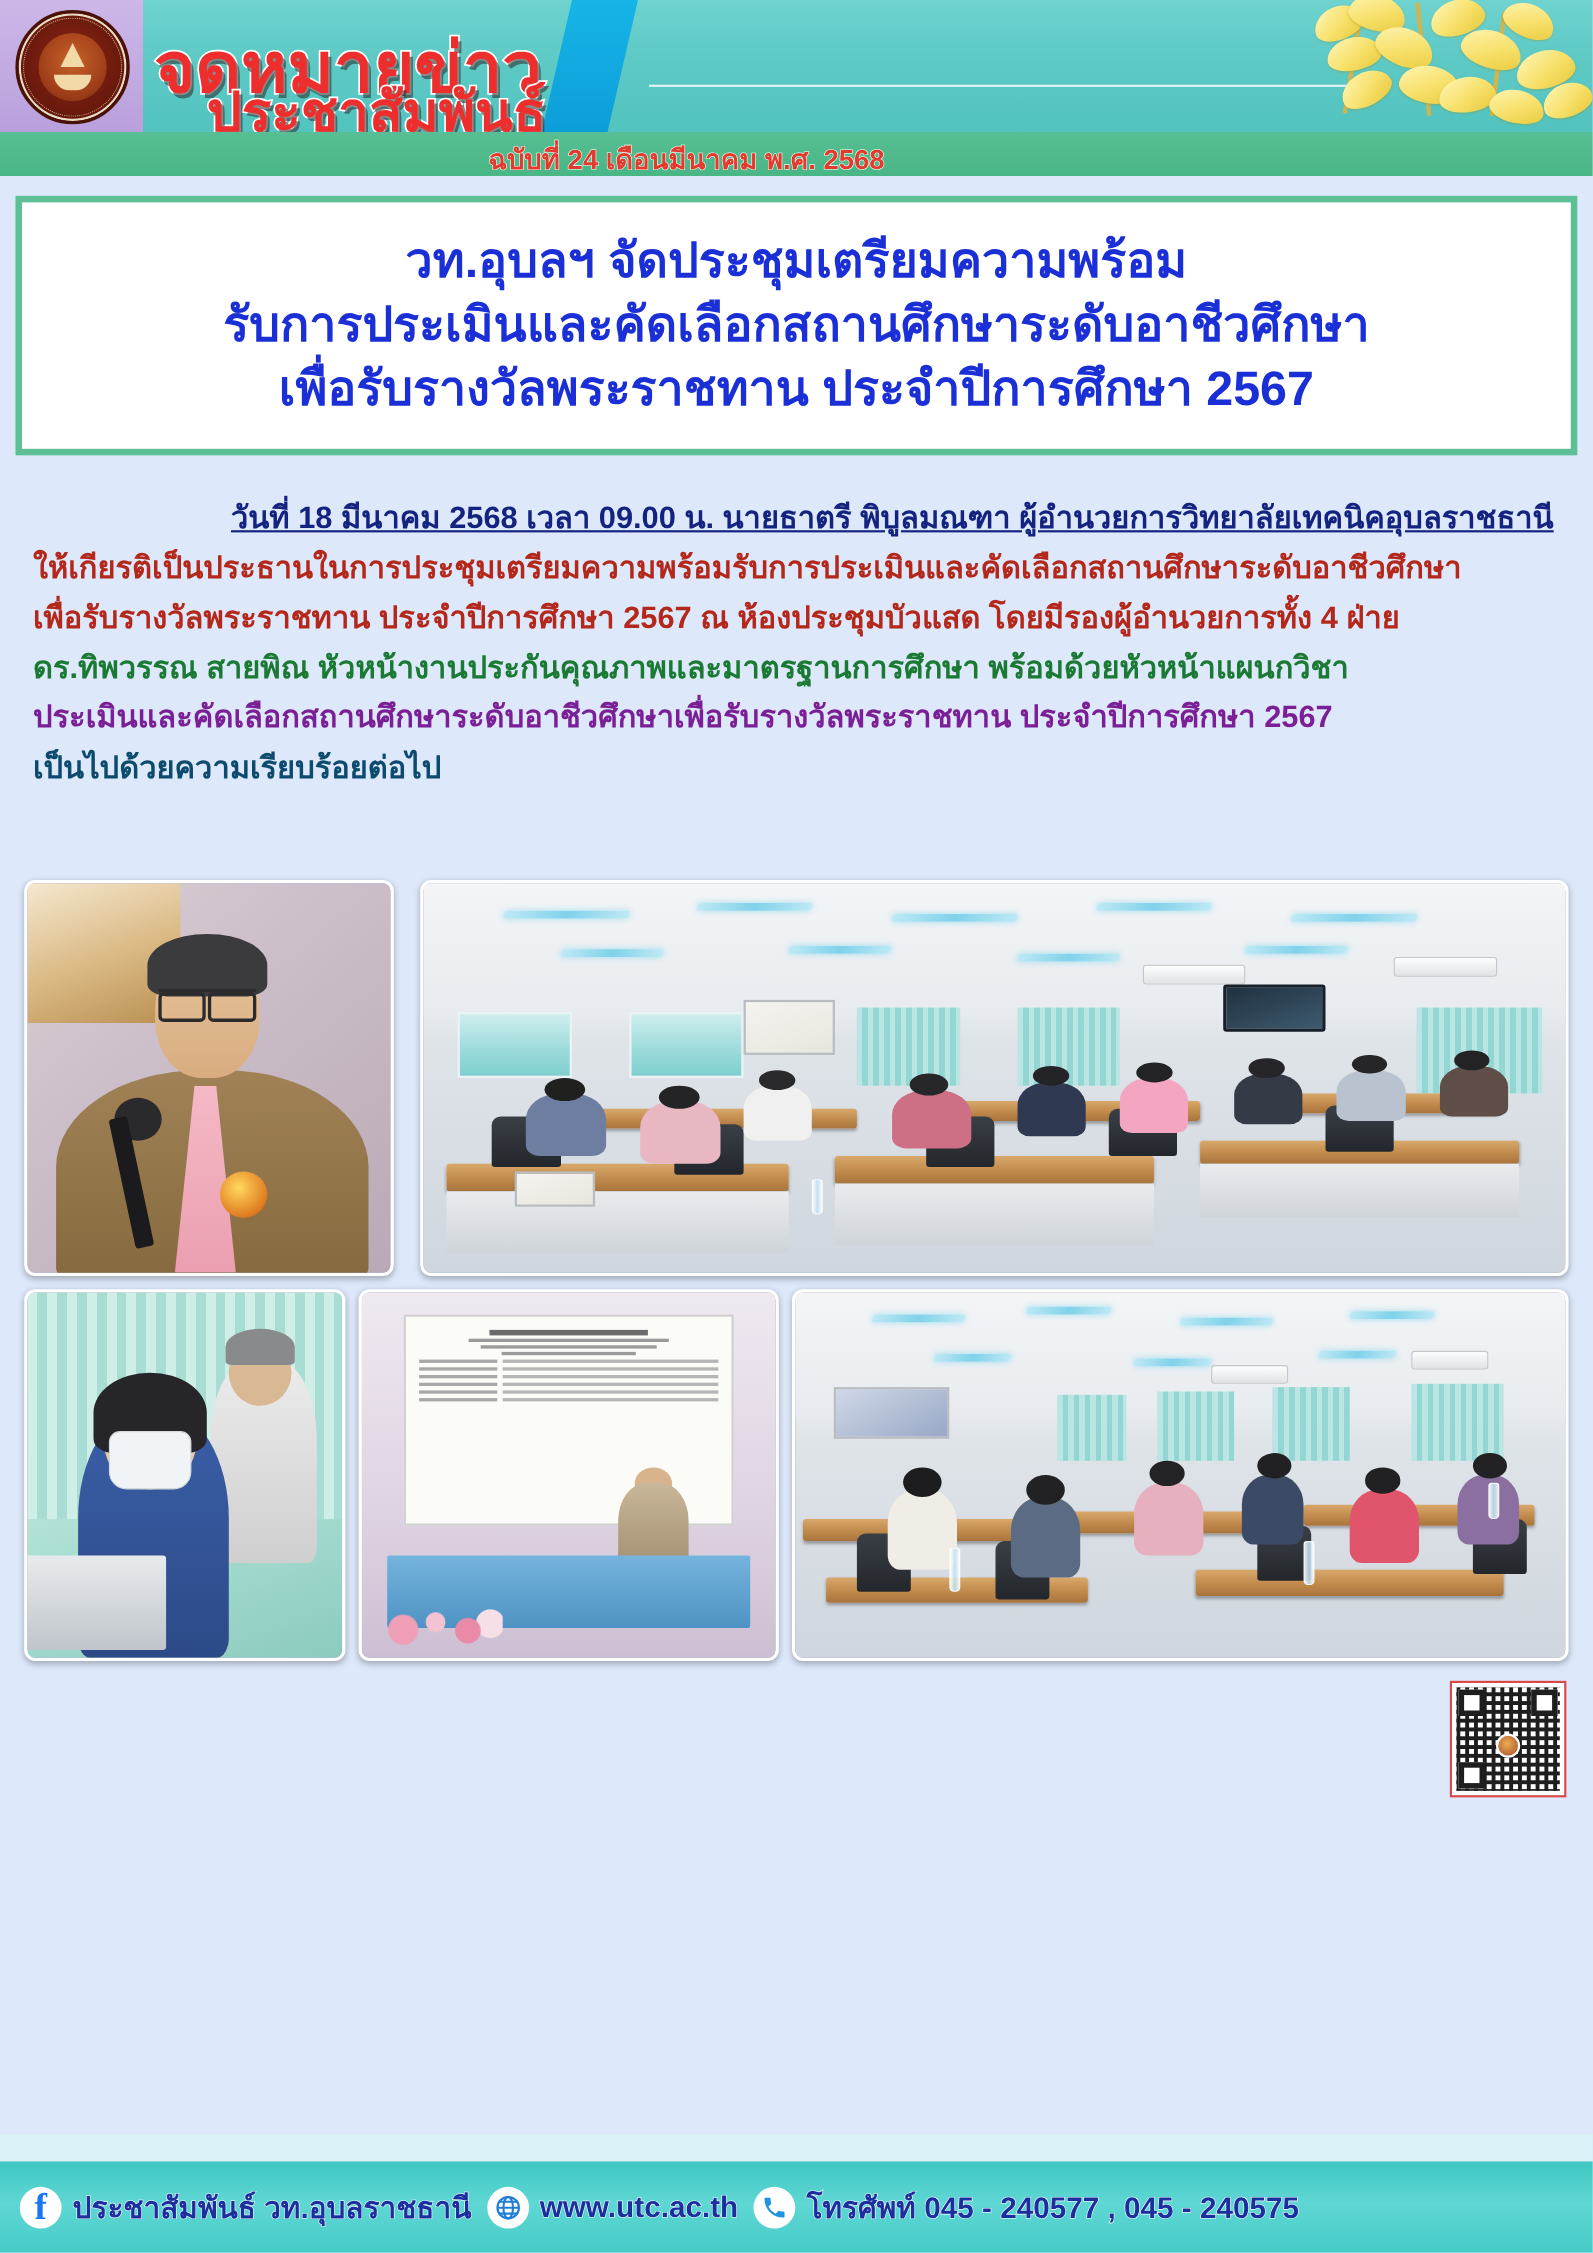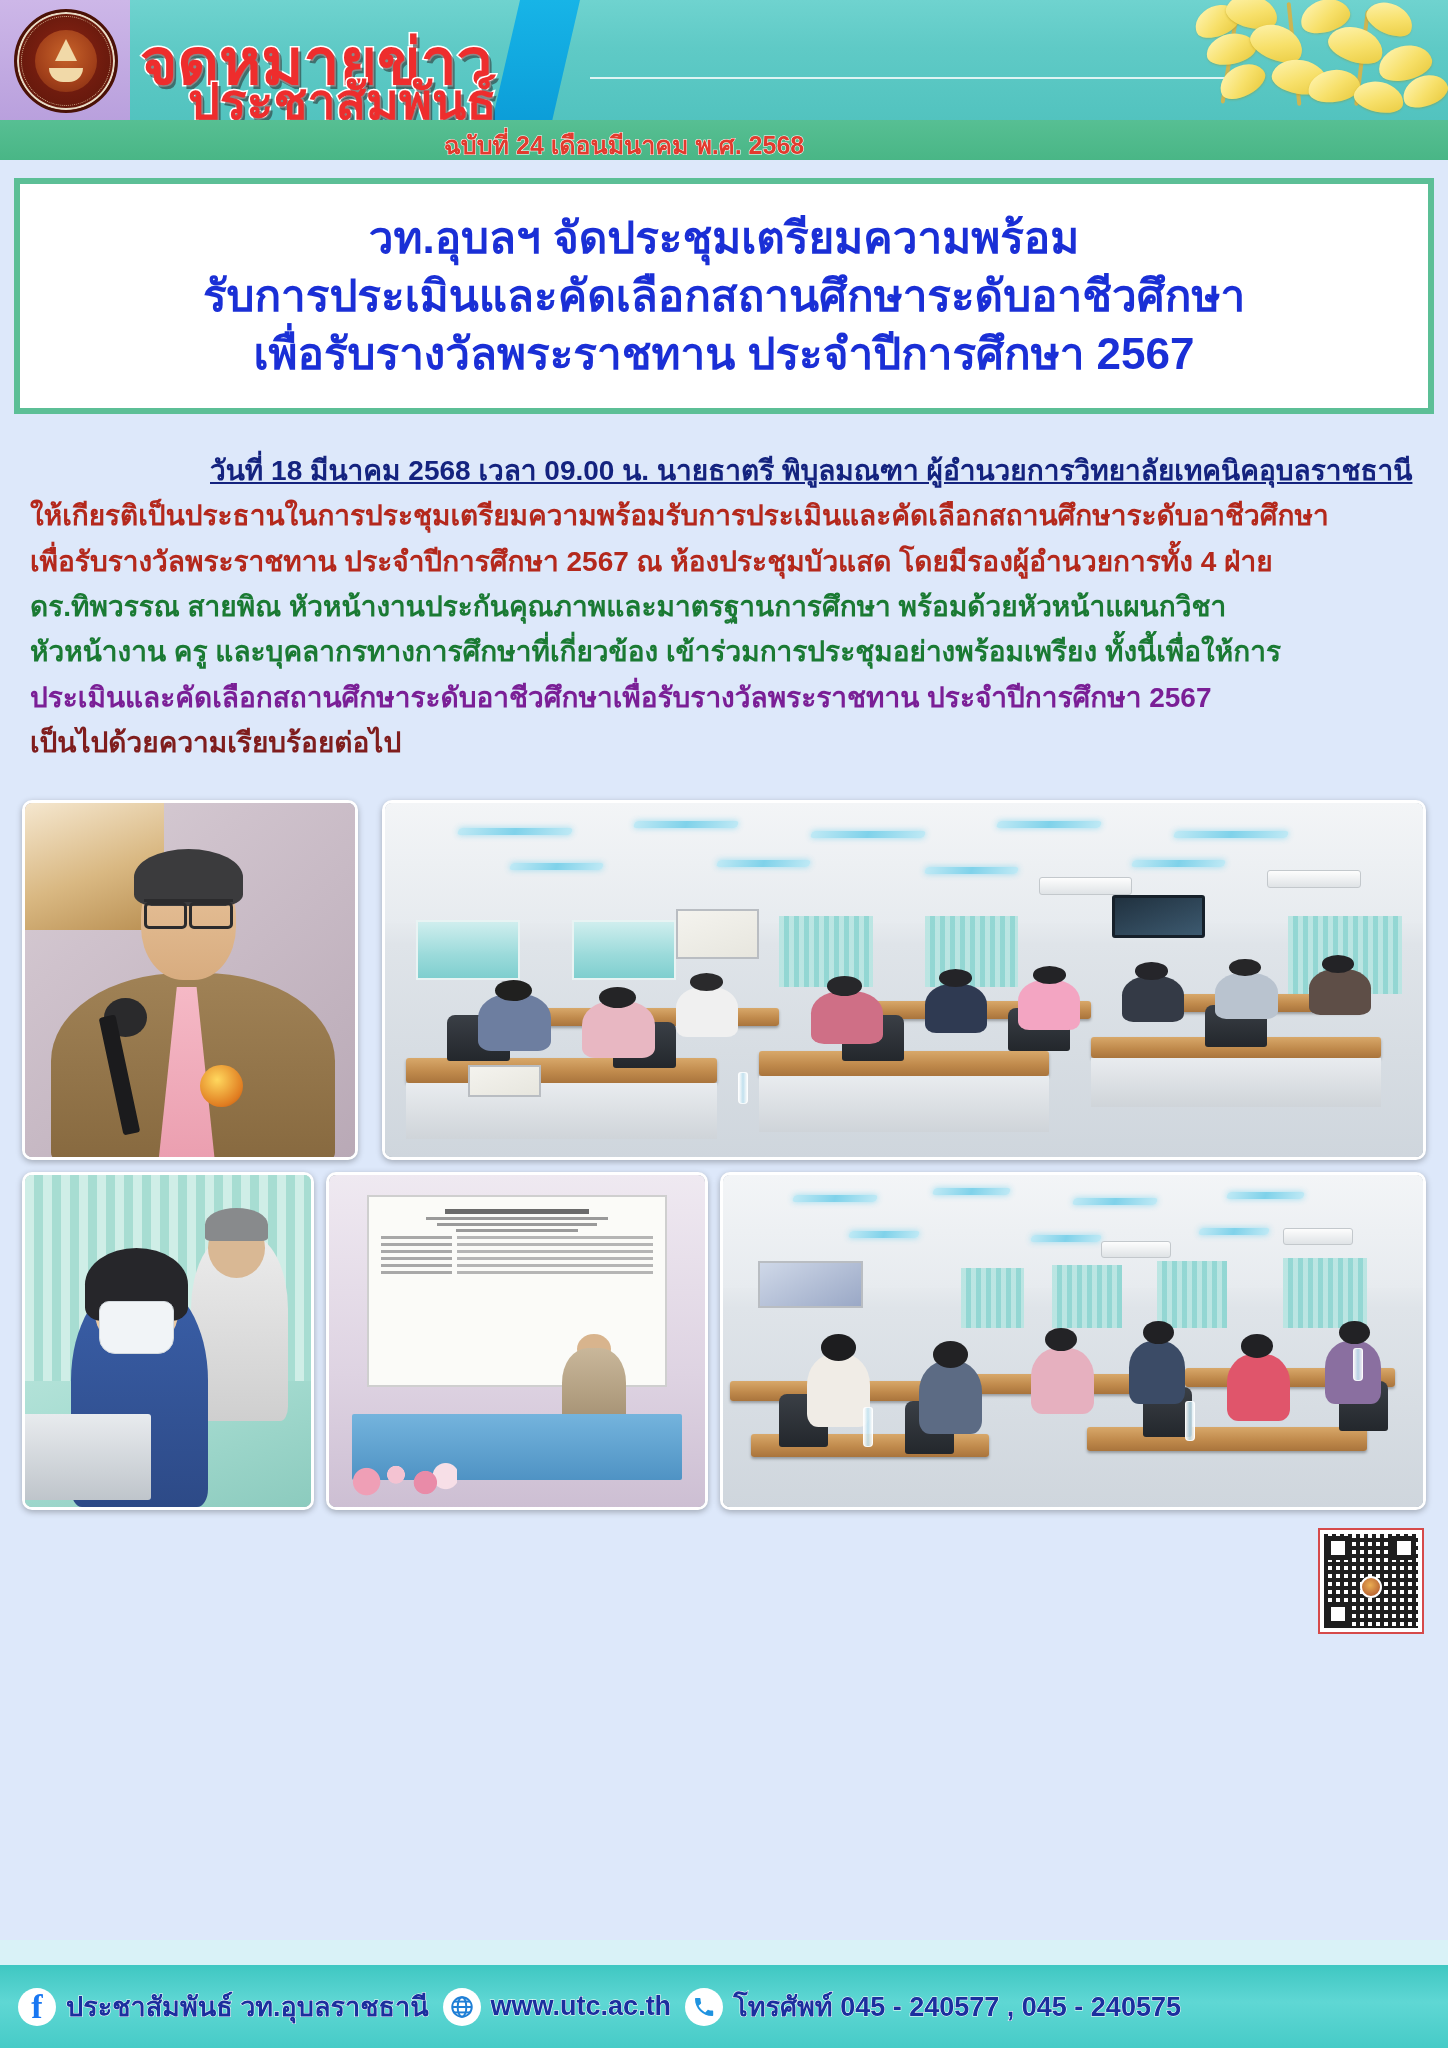--- a/index.html
+++ b/index.html
@@ -415,23 +415,22 @@
     <div class="title-line">วท.อุบลฯ จัดประชุมเตรียมความพร้อม</div>
     <div class="title-line">รับการประเมินและคัดเลือกสถานศึกษาระดับอาชีวศึกษา</div>
     <div class="title-line">เพื่อรับรางวัลพระราชทาน ประจำปีการศึกษา 2567</div>
   </div>
 
   <div class="body-text">
     <div class="body-line indent" style="color:#14237f">วันที่ 18 มีนาคม 2568 เวลา 09.00 น. นายธาตรี พิบูลมณฑา ผู้อำนวยการวิทยาลัยเทคนิคอุบลราชธานี</div>
     <div class="body-line" style="color:#b4281c">ให้เกียรติเป็นประธานในการประชุมเตรียมความพร้อมรับการประเมินและคัดเลือกสถานศึกษาระดับอาชีวศึกษา</div>
     <div class="body-line" style="color:#b4281c">เพื่อรับรางวัลพระราชทาน ประจำปีการศึกษา 2567 ณ ห้องประชุมบัวแสด โดยมีรองผู้อำนวยการทั้ง 4 ฝ่าย</div>
     <div class="body-line" style="color:#1a7a33">ดร.ทิพวรรณ สายพิณ หัวหน้างานประกันคุณภาพและมาตรฐานการศึกษา พร้อมด้วยหัวหน้าแผนกวิชา</div>
-    <div class="body-line" style="color:#1a7a33">หัวหน้างาน ครู และบุคลากรทางการศึกษาที่เกี่ยวข้อง เข้าร่วมการประชุมอย่างพร้อมเพรียง ทั้งนี้เพื่อให้การ</div>
     <div class="body-line" style="color:#7a1f96">ประเมินและคัดเลือกสถานศึกษาระดับอาชีวศึกษาเพื่อรับรางวัลพระราชทาน ประจำปีการศึกษา 2567</div>
-    <div class="body-line" style="color:#7f1d1d">เป็นไปด้วยความเรียบร้อยต่อไป</div>
+    <div class="body-line" style="color:#0c4a6e">เป็นไปด้วยความเรียบร้อยต่อไป</div>
   </div>
 
   <div class="photo ph1">
     <div class="p1-bg"></div>
     <div class="p1-book"></div>
     <div class="p1-suit"></div>
     <div class="p1-shirt"></div>
     <div class="p1-head"></div>
     <div class="p1-hair"></div>
     <div class="p1-glasses"></div>

